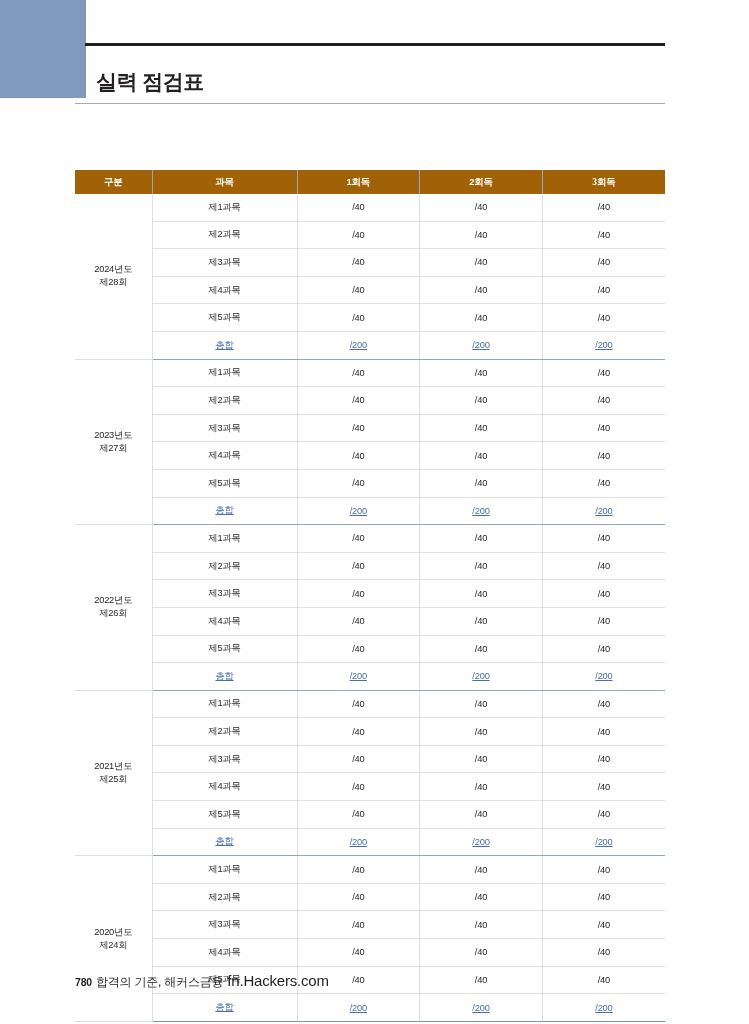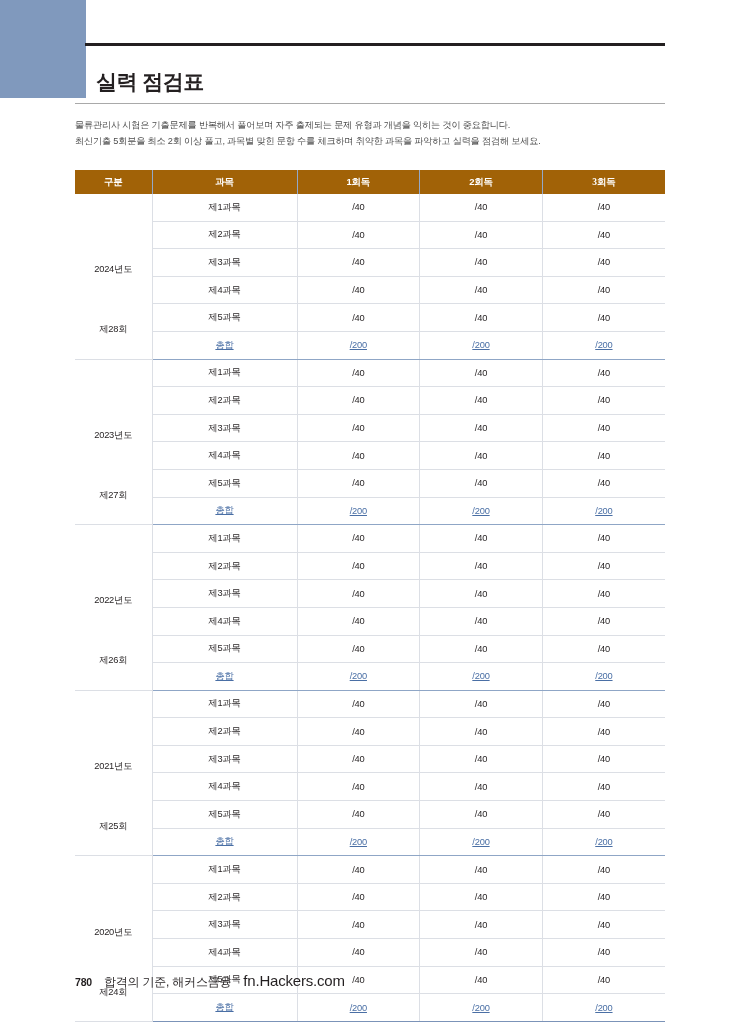--- a/index.html
+++ b/index.html
@@ -121,21 +121,21 @@
 
   
   td.group-cell {
     background: #dfe5ee;
     color: #2e4a73;
     font-size: 9.3px;
     line-height: 13px;
     border-right: 1px solid #c3cede;
     border-bottom: none;
   }
-  td.group-cell .gline { display: block; white-space: nowrap; margin-top: 47px; }
+  td.group-cell .gline { display: block; white-space: nowrap; }
 
   
   tr.total-row td {
     color: #4a6fa5;
     text-decoration: underline;
   }
   tr.total-row td.subject-cell,
   tr.total-row td.score-cell {
     color: #4a6fa5;
   }
@@ -148,21 +148,21 @@
     border-bottom: 1.5px solid #7b93b8;
   }
 
   
   .footer {
     position: absolute;
     left: 75px;
     top: 972px;
     display: flex;
     align-items: baseline;
-    gap: 12px;
+    gap: 4px;
     color: #231f20;
   }
   .footer .pageno {
     font-size: 10.5px;
     font-weight: bold;
     letter-spacing: -0.2px;
   }
   .footer .brand {
     font-size: 12px;
     letter-spacing: -0.2px;
@@ -178,24 +178,20 @@
 <div class="page">
 
   <div class="corner-block"></div>
 
   <div class="header-rule"></div>
 
   <h1 class="page-title">실력 점검표</h1>
 
   <div class="title-rule"></div>
 
-  <div class="intro">
-    <div>물류관리사 시험은 기출문제를 반복해서 풀어보며 자주 출제되는 문제 유형과 개념을 익히는 것이 중요합니다.</div>
-    <div>최신기출 5회분을 최소 2회 이상 풀고, 과목별 맞힌 문항 수를 체크하며 취약한 과목을 파악하고 실력을 점검해 보세요.</div>
-  </div>
 
   <div class="table-wrap">
     <table class="checklist">
       <colgroup>
         <col class="c-group">
         <col class="c-subject">
         <col class="c-round">
         <col class="c-round">
         <col class="c-round">
       </colgroup>

